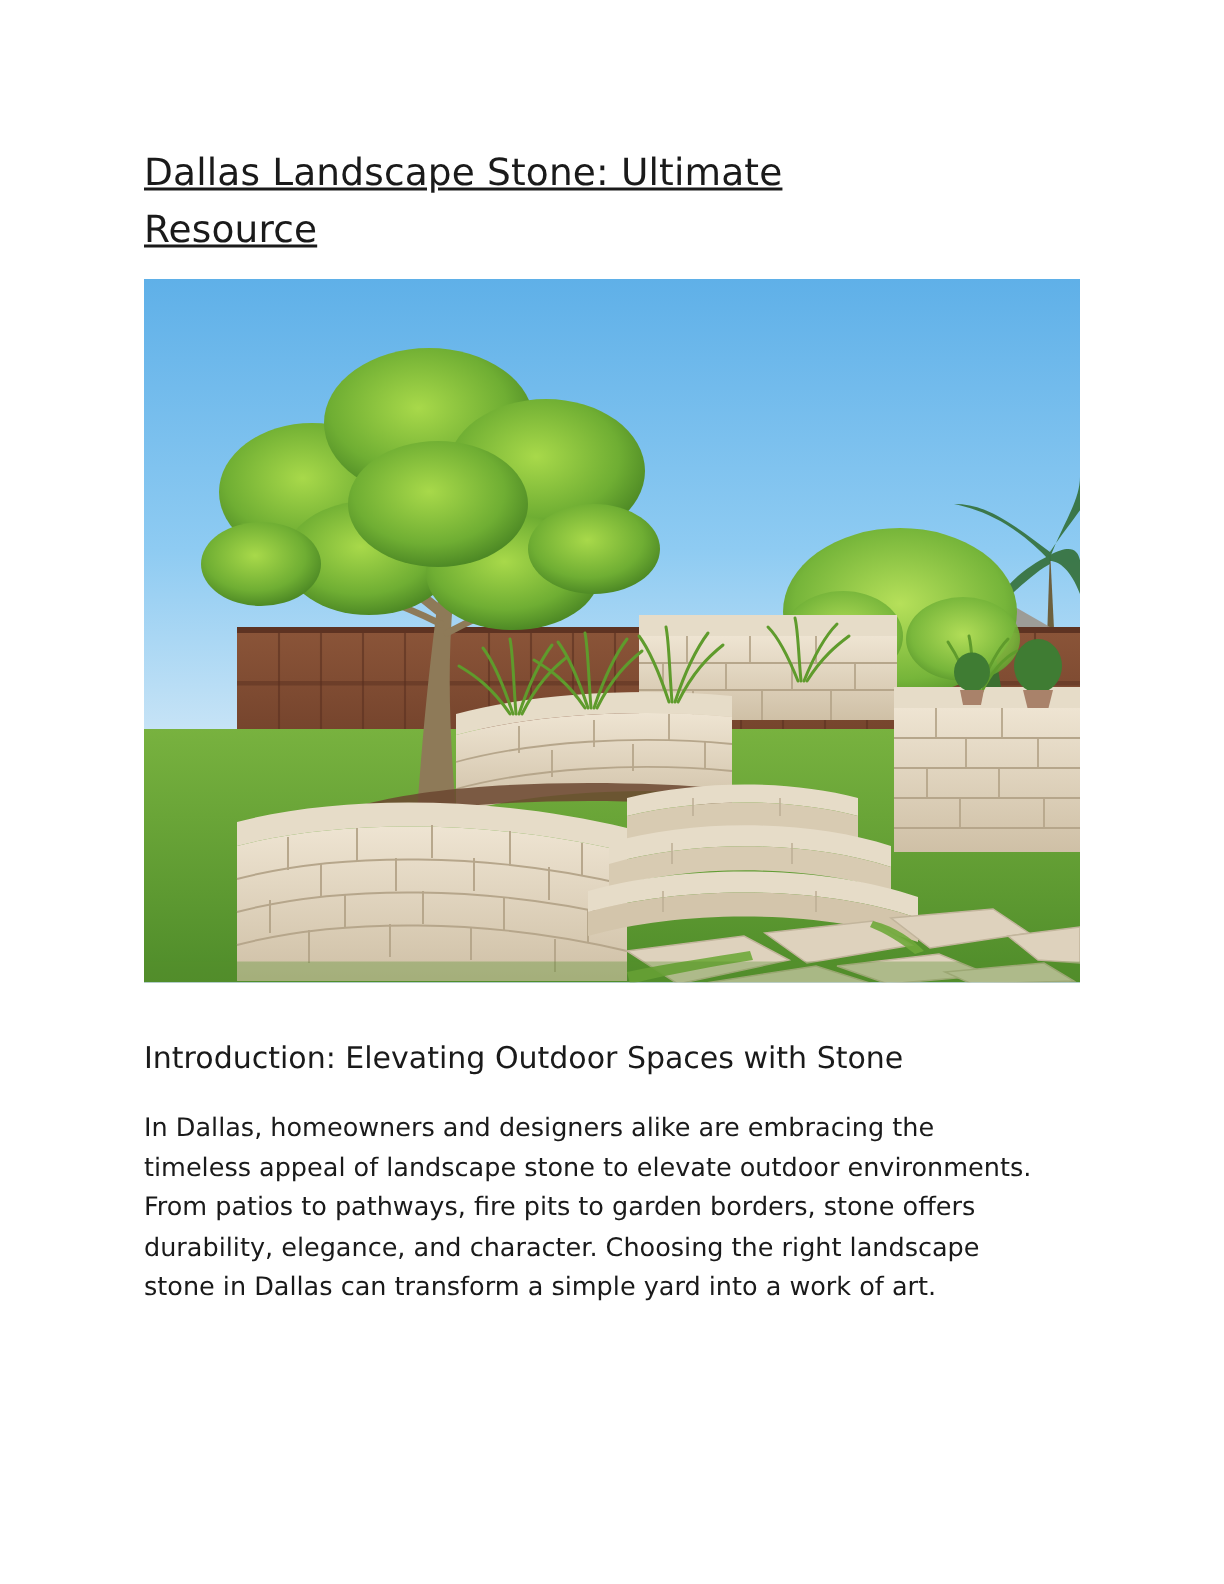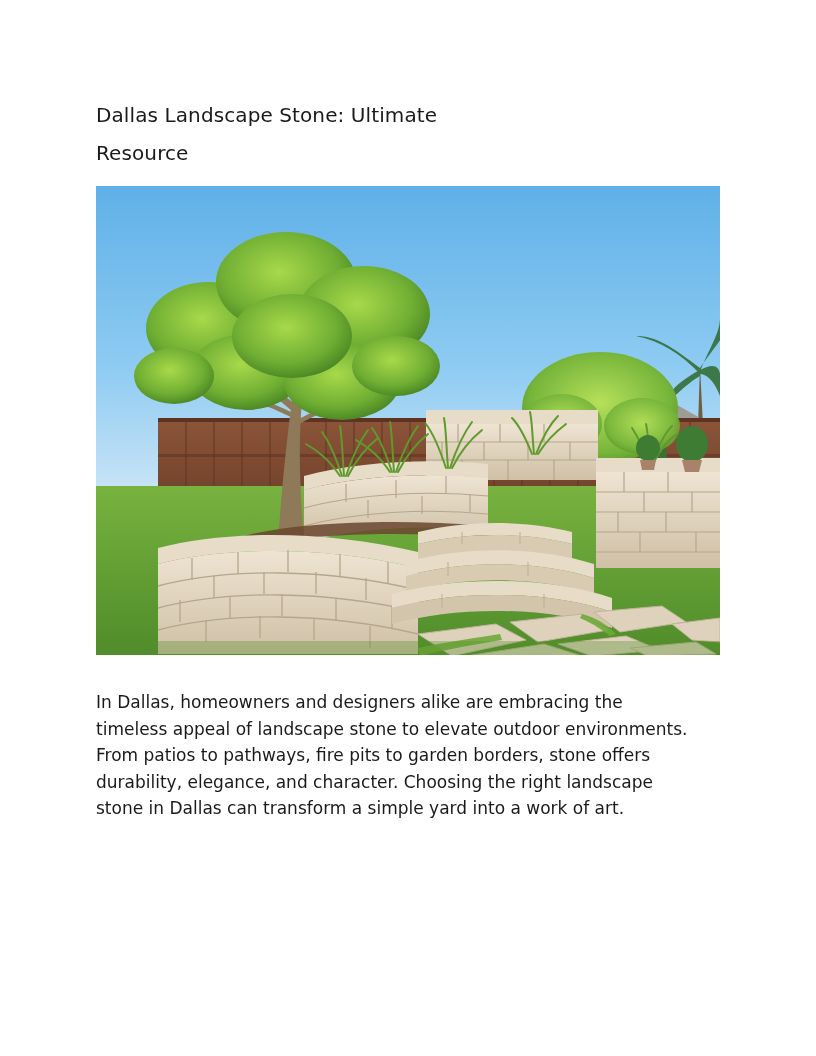--- a/index.html
+++ b/index.html
@@ -16,27 +16,28 @@
   }
   .page {
     position: relative;
     width: 816px;
     height: 1056px;
     background: #ffffff;
     box-sizing: border-box;
     padding: 96px 96px 0 96px;
   }
   .doc-title {
-    font-size: 20px;
+    font-size: 25px;
     line-height: 38px;
     font-weight: normal;
     color: #1a1a1a;
     margin: 0 0 14px 0;
     letter-spacing: 0.1px;
     max-width: 430px;
+    text-decoration: underline;
   }
   .hero {
     position: relative;
     width: 624px;
     height: 469px;
     margin: 0 0 34px 0;
     overflow: hidden;
     background: #8fb8d8;
   }
   .hero svg { display: block; }
@@ -321,16 +322,17 @@
 
       <g fill="#6fa83a" opacity="0.9">
         <path d="M322 462 C 350 456, 380 452, 404 448 L406 454 C 380 458, 348 464, 324 470 Z"></path>
         <path d="M486 428 C 502 432, 512 440, 520 448 L514 450 C 504 442, 494 436, 484 432 Z"></path>
       </g>
 
       <rect x="0" y="455" width="624" height="14" fill="#558f2b" opacity="0.35"></rect>
     </svg>
   </div>
 
+  <h2 class="section-heading">Introduction: Elevating Outdoor Spaces with Stone</h2>
 
   <p class="body-text">In Dallas, homeowners and designers alike are embracing the timeless appeal of landscape stone to elevate outdoor environments. From patios to pathways, fire pits to garden borders, stone offers durability, elegance, and character. Choosing the right landscape stone in Dallas can transform a simple yard into a work of art.</p>
 
 </div>
 
 </body></html>

